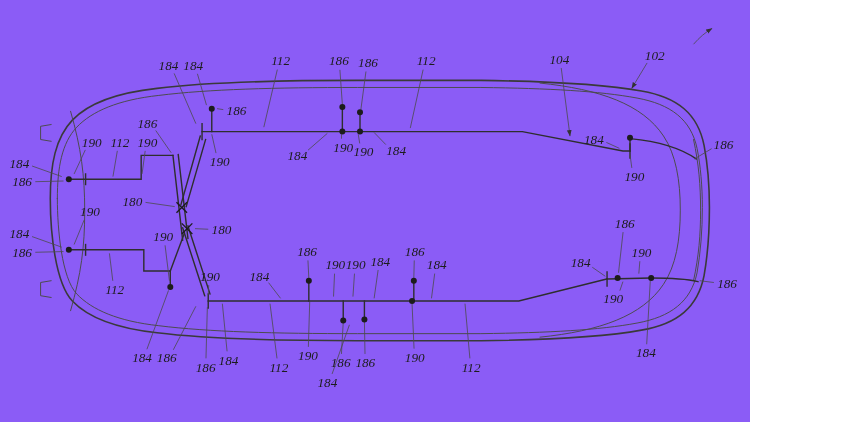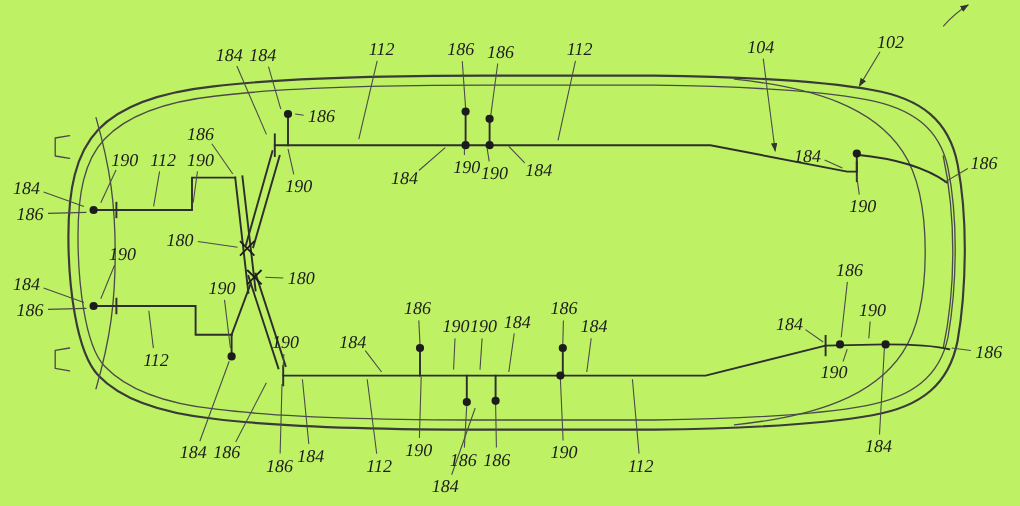--- a/index.html
+++ b/index.html
@@ -3,23 +3,23 @@
 <meta charset="utf-8">
 <style>
   html, body {
     margin: 0;
     padding: 0;
     background: #ffffff;
     font-family: "Liberation Serif", "DejaVu Serif", serif;
   }
   #stage {
     position: relative;
-    width: 850px;
+    width: 750px;
     height: 422px;
-    background: #bef264;
+    background: #8b5cf6;
     overflow: hidden;
   }
   #diagram-svg {
     position: absolute;
     inset: 0;
     width: 100%;
     height: 100%;
   }
   .outline {
     stroke: #3a3a3a;

